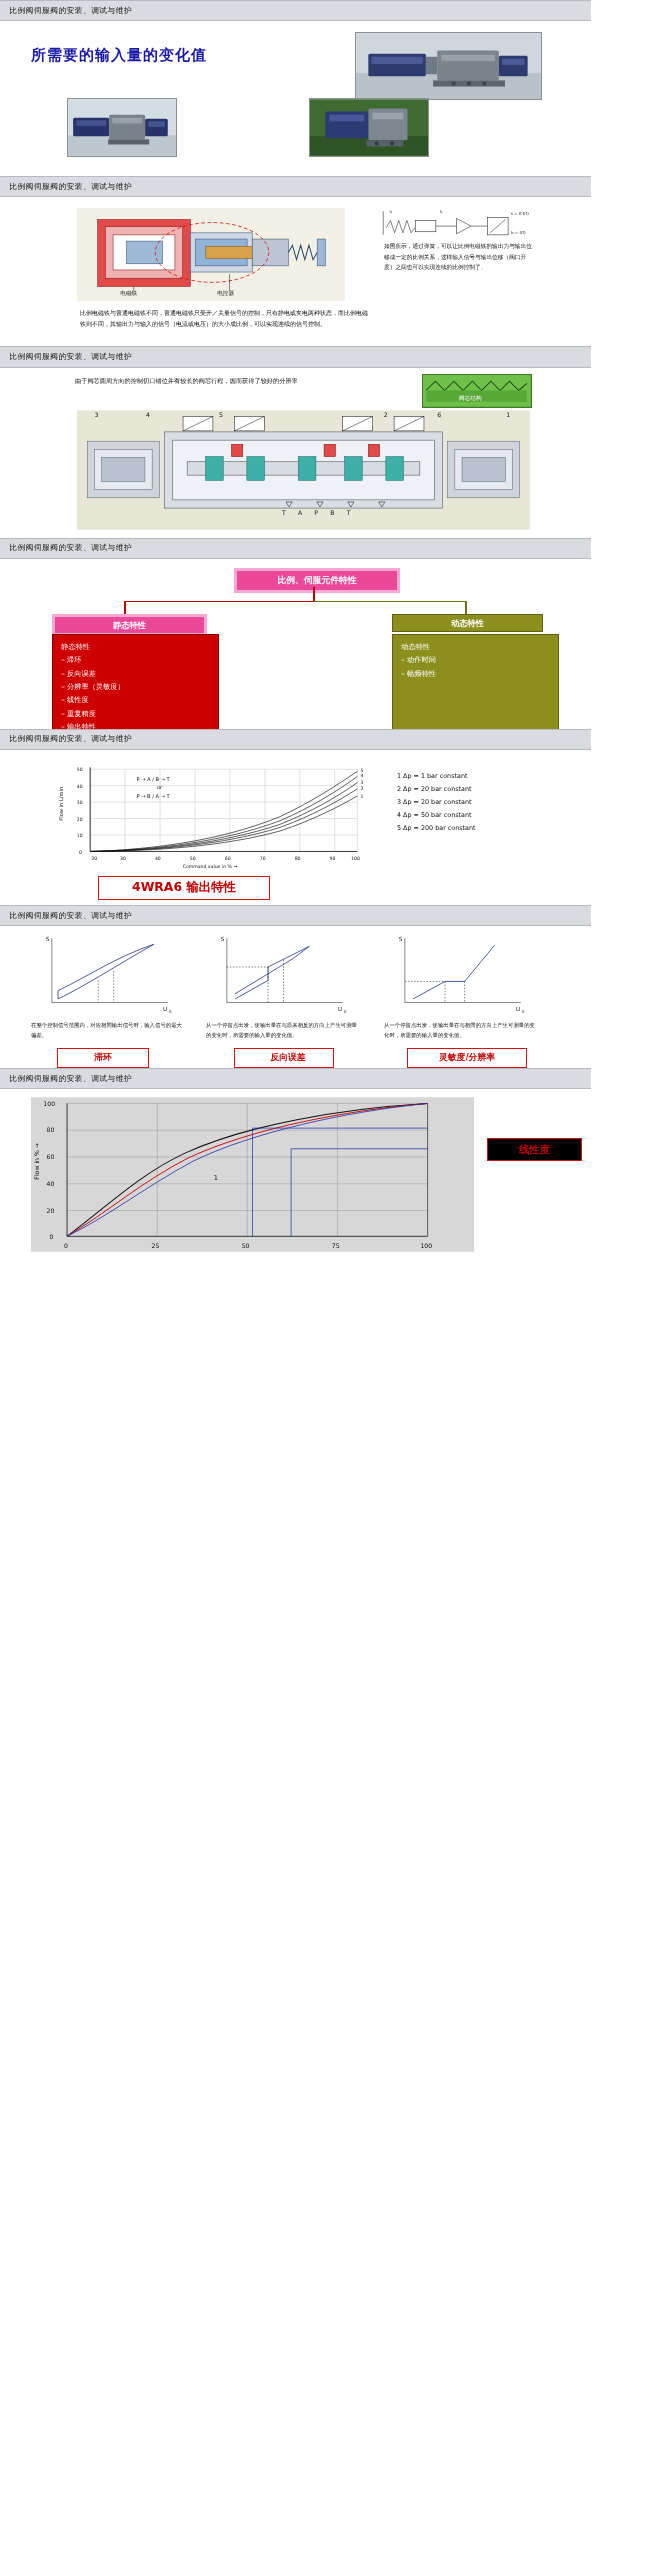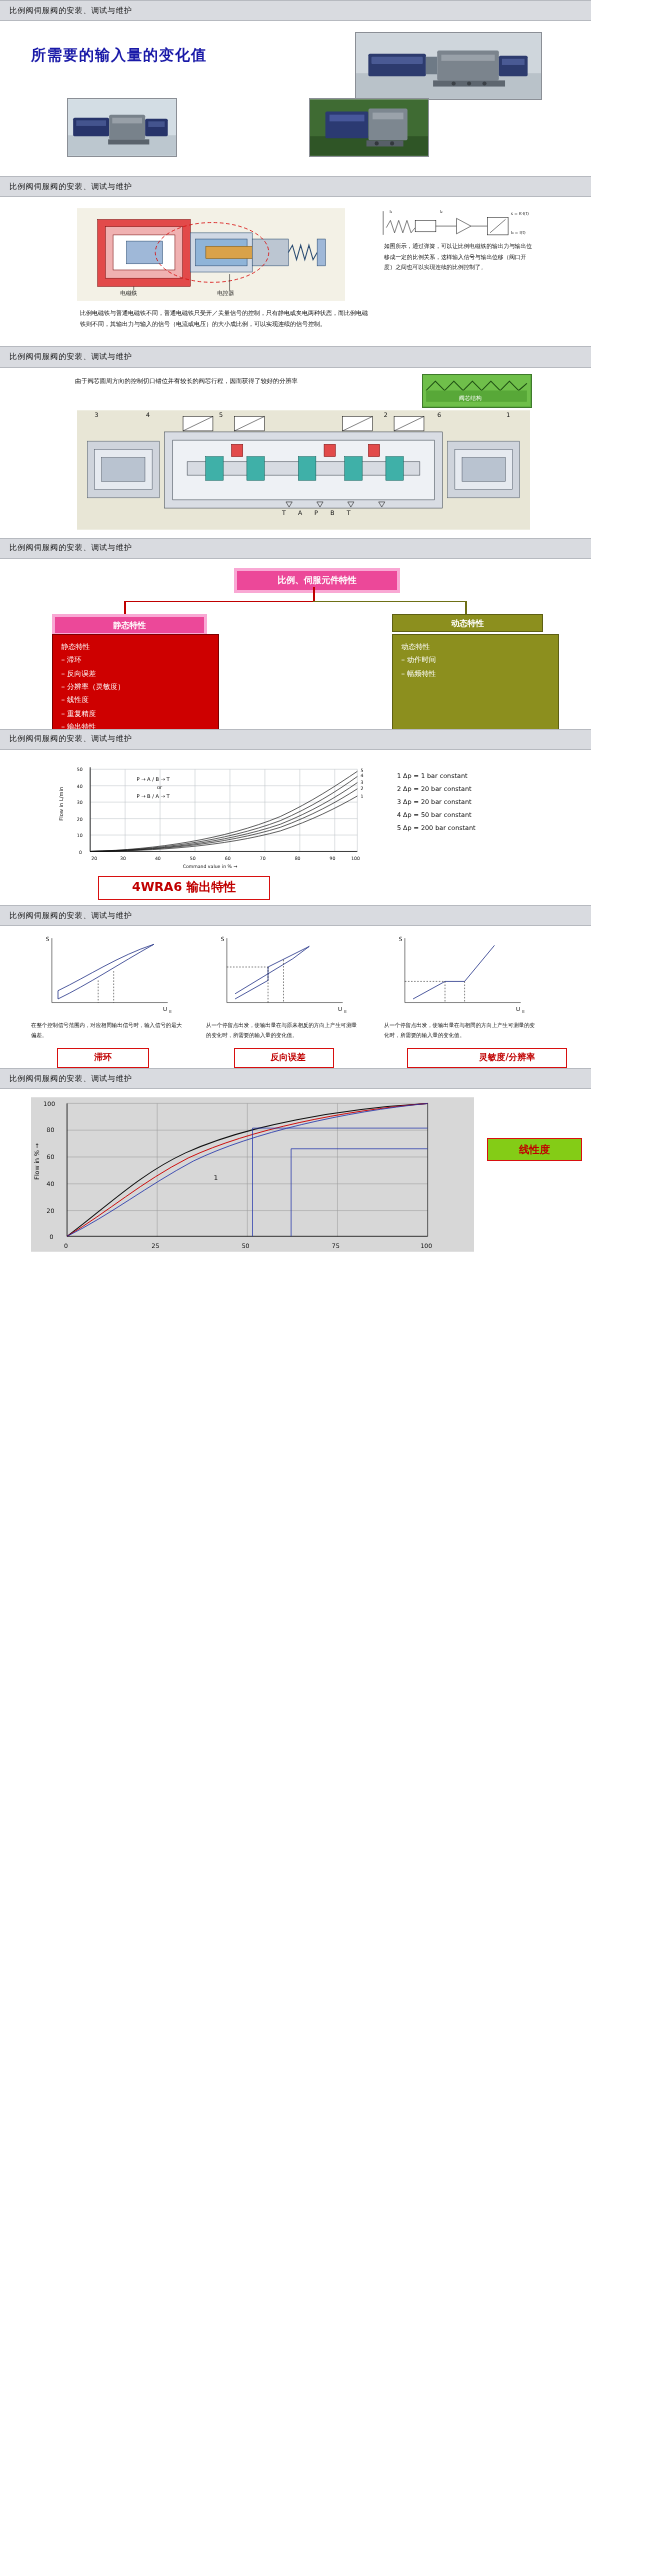--- a/index.html
+++ b/index.html
@@ -84,21 +84,21 @@
   .s6 .lbl{
     position:absolute;top:122px;width:90px;height:17.5px;border:1.5px solid #d81010;
     color:#c00000;font-size:8.8px;font-weight:bold;display:flex;align-items:center;justify-content:center;background:#fff;
   }
 
   
   .s7{height:170px;}
   .s7 .linbox{
     position:absolute;left:487px;top:49px;width:93px;height:20.6px;
     border:1.5px solid #d81010;color:#c00000;font-size:10.3px;font-weight:bold;
-    display:flex;align-items:center;justify-content:center;background:#84cc16;
+    display:flex;align-items:center;justify-content:center;background:#000000;
   }
   svg{display:block;}
 </style>
 </head>
 <body>
 
 <div class="page">
 
   <div class="slide">
     <div class="hdr">比例阀伺服阀的安装、调试与维护</div>
@@ -450,21 +450,21 @@
           <line x1="40" y1="94" x2="118" y2="94" stroke="#111" stroke-dasharray="3 3"></line>
         </svg>
       </div>
 
       <div class="col" style="left:31px;">在整个控制信号范围内，对应相同输出信号时，输入信号的最大偏差。</div>
       <div class="col" style="left:206px;">从一个停留点出发，使输出量在与原来相反的方向上产生可测量的变化时，所需要的输入量的变化值。</div>
       <div class="col" style="left:384px;">从一个停留点出发，使输出量在与相同的方向上产生可测量的变化时，所需要的输入量的变化值。</div>
 
       <div class="lbl" style="left:57px;">滞环</div>
       <div class="lbl" style="left:234px;padding-left:8px;">反向误差</div>
-      <div class="lbl" style="left:407px;width:118px;padding-left:40px;">灵敏度/分辨率</div>
+      <div class="lbl" style="left:407px;width:118px;">灵敏度/分辨率</div>
     </div>
   </div>
 
   <div class="slide">
     <div class="hdr">比例阀伺服阀的安装、调试与维护</div>
     <div class="body s7">
 
       <div style="position:absolute;left:31px;top:7.2px;width:443px;height:155px;">
         <svg width="443" height="155" viewBox="0 0 860 300">
           <rect width="860" height="300" fill="#d7d7d7"></rect>

